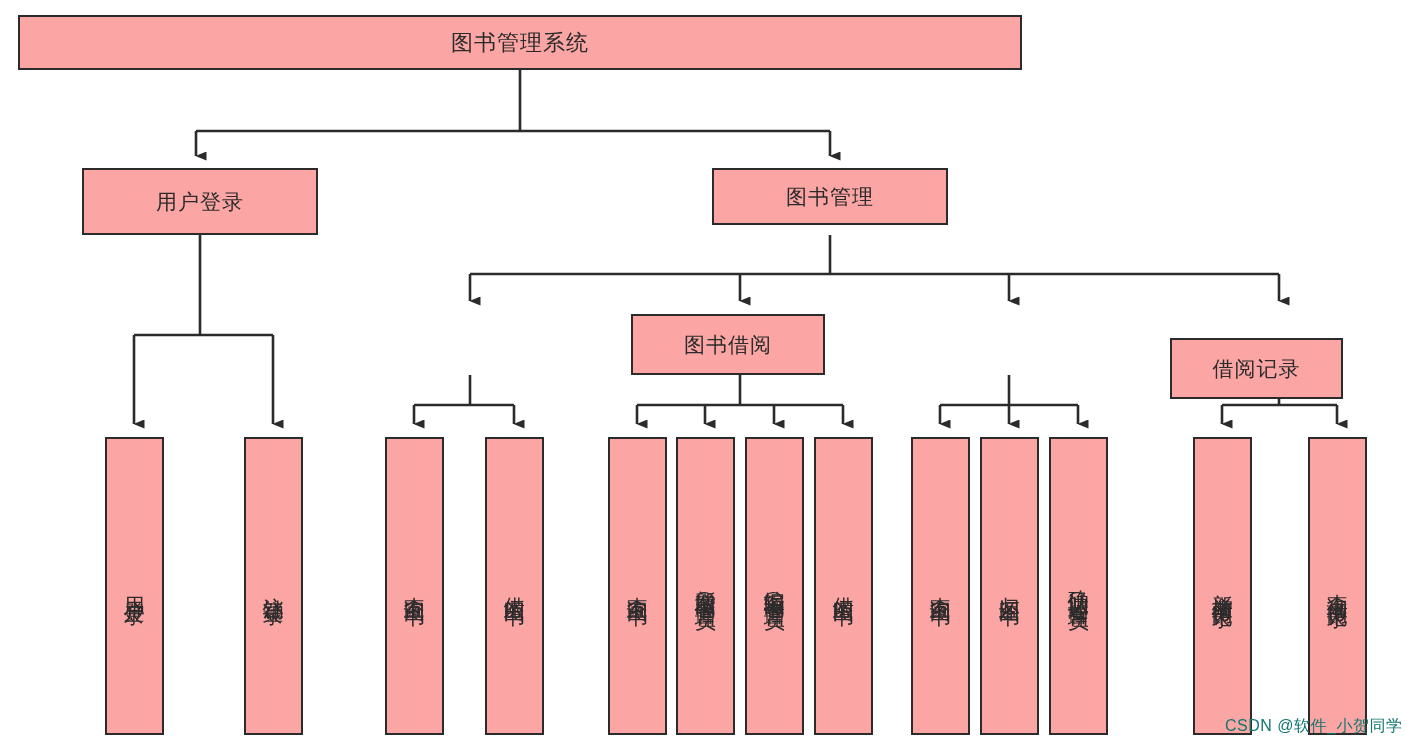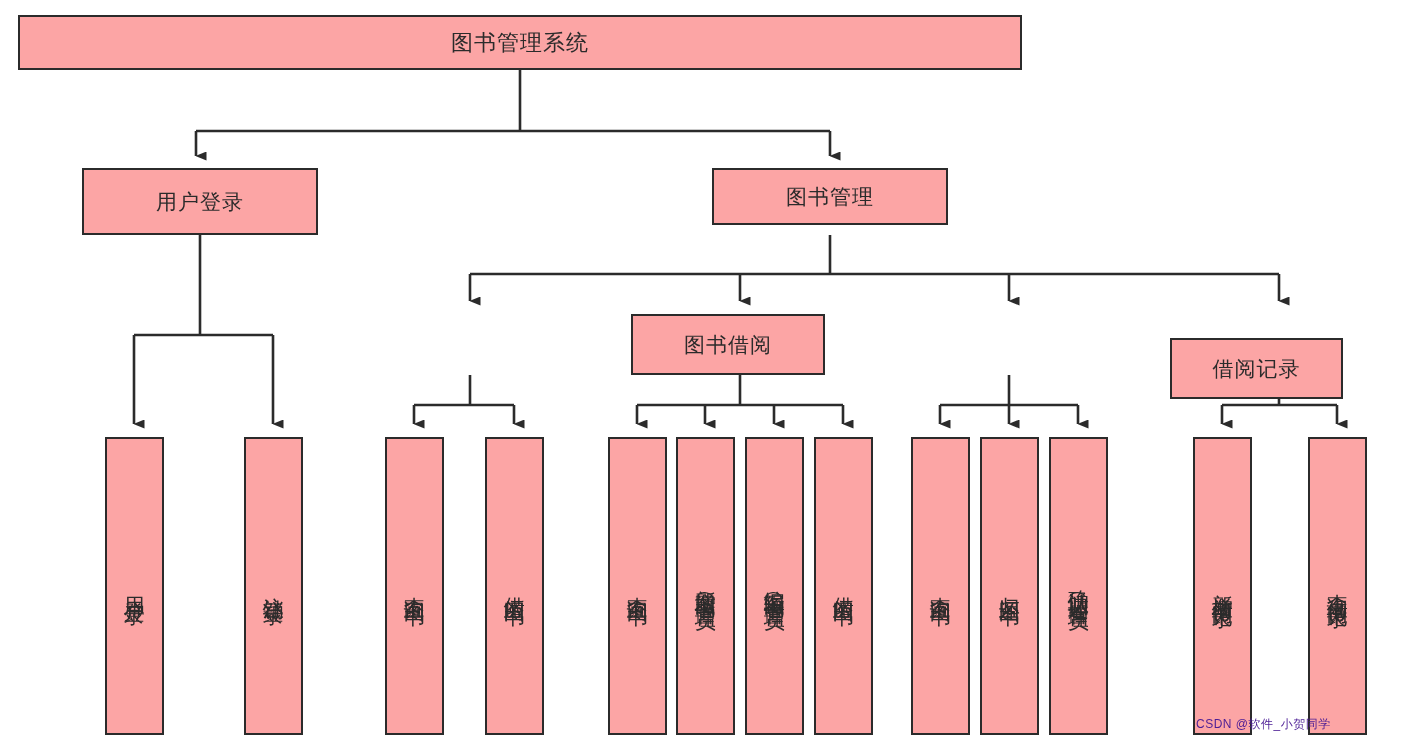--- a/index.html
+++ b/index.html
@@ -10,22 +10,22 @@
   .node{position:absolute;box-sizing:border-box;background:#fca5a5;
         border:2.5px solid #2b2b2b;display:flex;align-items:center;
         justify-content:center;}
   .node .lbl{color:#2b2b2b;letter-spacing:1px;white-space:nowrap;}
   .h-node .lbl{font-size:21px;}
   .root .lbl{font-size:22px;}
   .v-node{writing-mode:vertical-rl;text-orientation:upright;}
   .v-node .lbl{writing-mode:vertical-rl;text-orientation:upright;
                font-size:21px;line-height:1.12;letter-spacing:3px;
                white-space:normal;text-align:center;}
-  .watermark{position:absolute;color:#4c1d95;font-size:12px;
-             letter-spacing:0.5px;white-space:nowrap;}
+  .watermark{position:absolute;color:#0f766e;font-size:16px;
+             letter-spacing:0.5px;white-space:nowrap;padding-left:29px;}
 </style>
 </head>
 <body>
 
 <div id="canvas">
 
   <svg class="lines" viewBox="0 0 1405 747" xmlns="http://www.w3.org/2000/svg">
     <defs>
       <marker id="arw" markerWidth="9" markerHeight="11" refX="4.5" refY="10.5" orient="auto" markerUnits="userSpaceOnUse">
         <path d="M0,0 L9,0 L4.5,11 Z" fill="#2b2b2b"></path>

